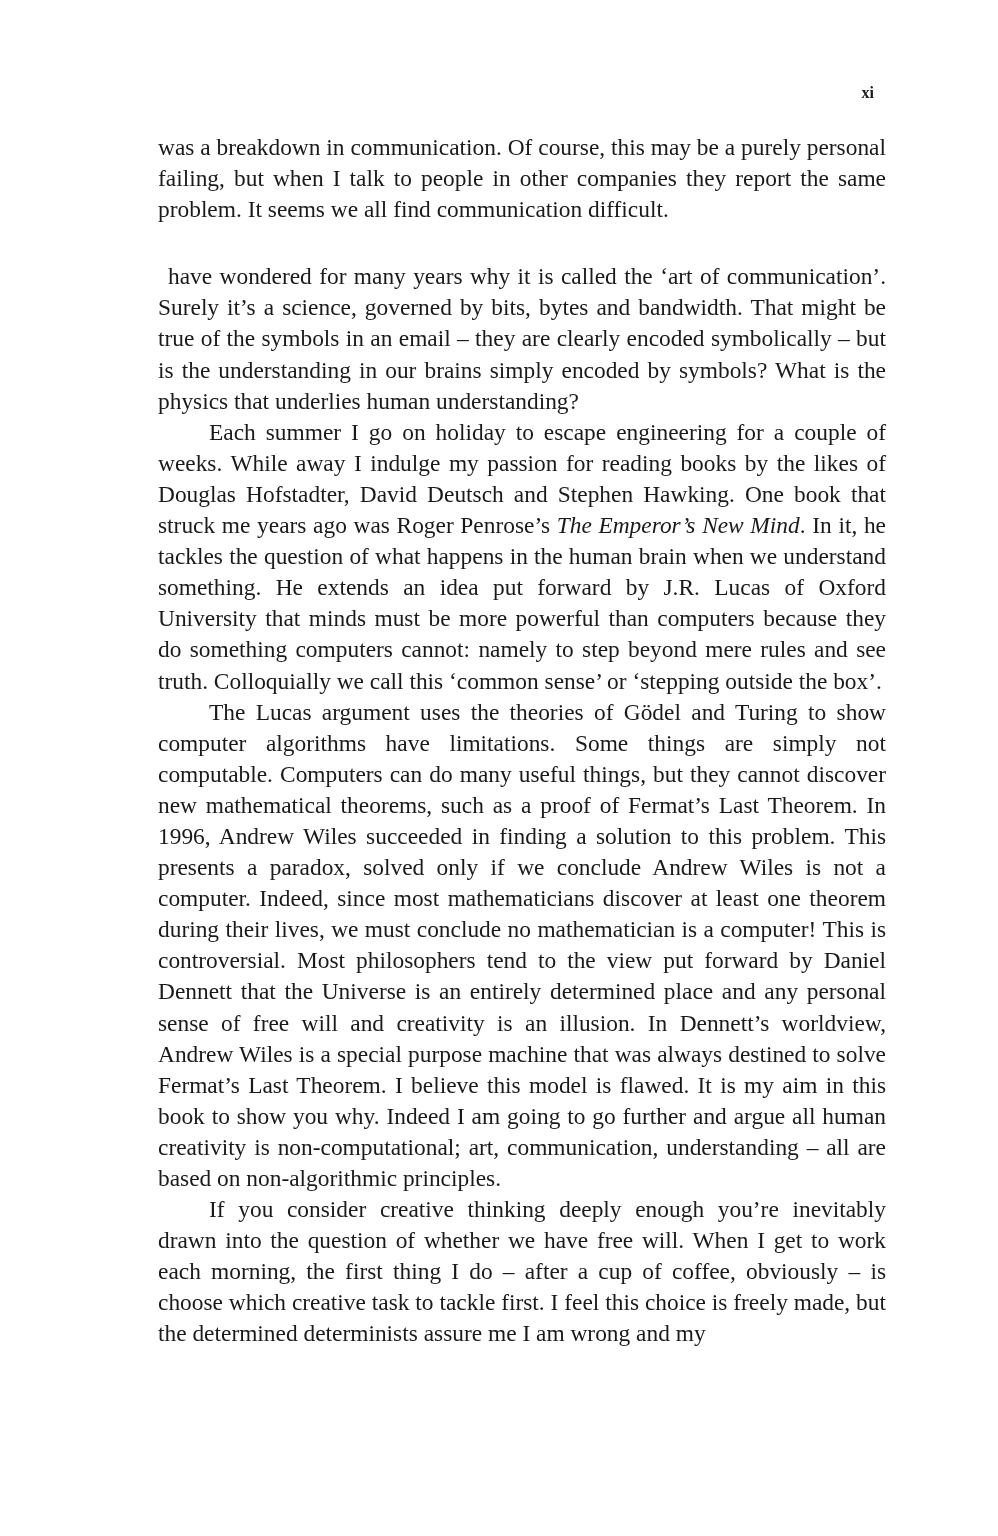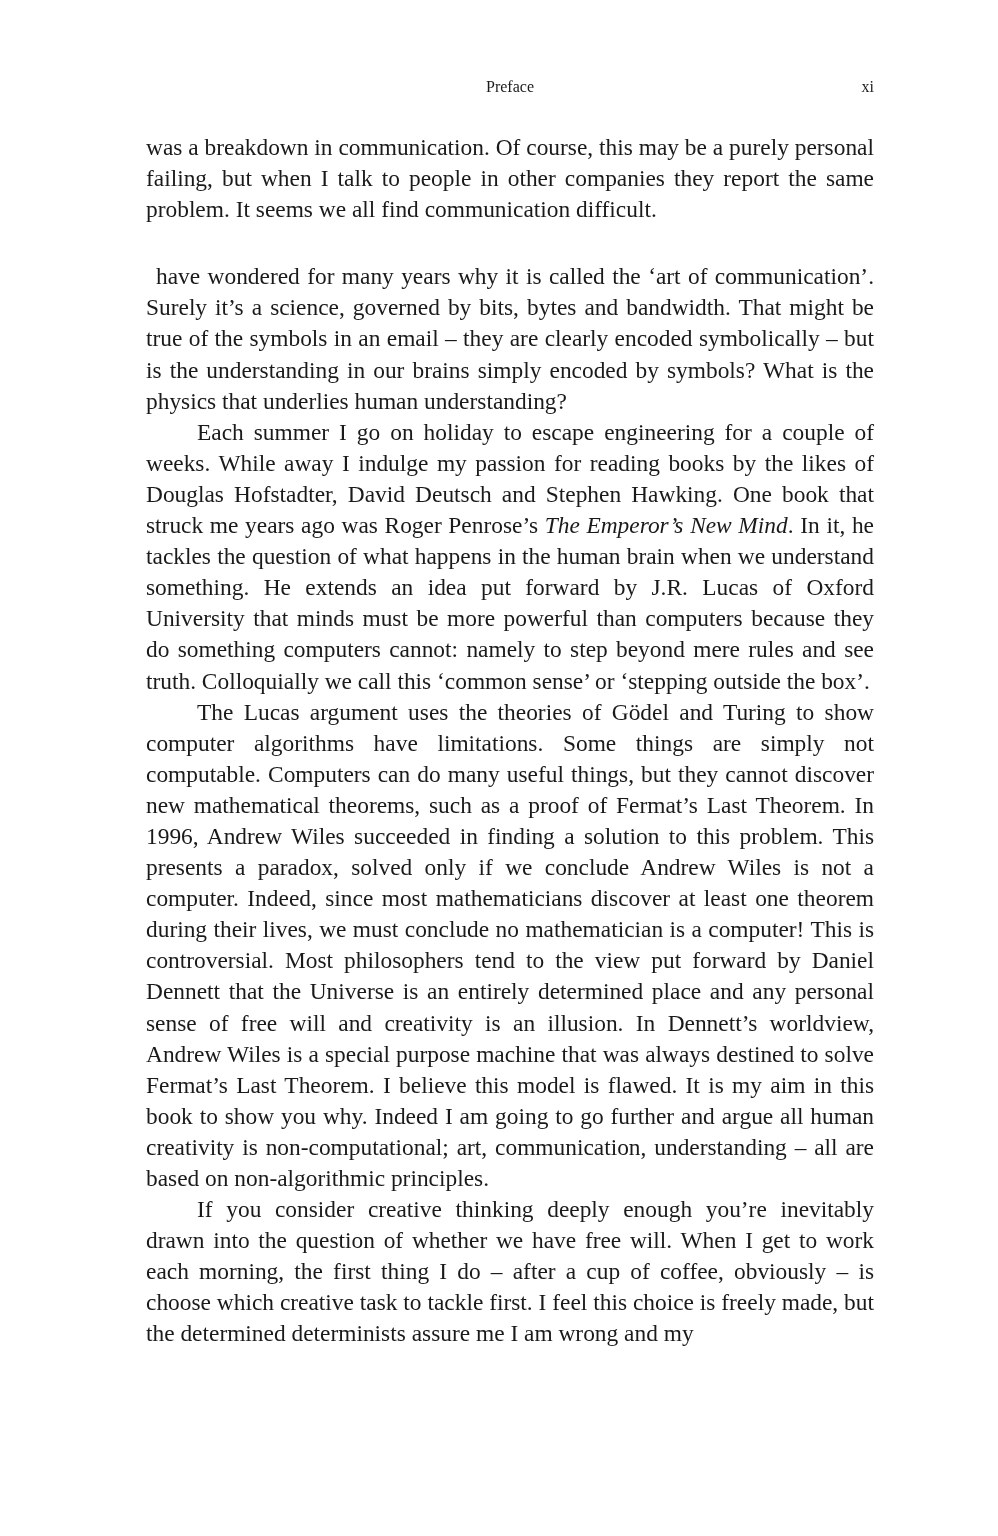--- a/index.html
+++ b/index.html
@@ -1,35 +1,34 @@
 <!DOCTYPE html>
 <html><head>
 <meta charset="utf-8">
 <style>
   html, body { margin: 0; padding: 0; background: #ffffff; }
   body { width: 998px; height: 1536px; position: relative; overflow: hidden; color: #1a1a1a; }
   .running-head { position: absolute; top: 78px; left: 146px; width: 728px; height: 24px;
     font-family: "Liberation Serif", serif; font-size: 16px; }
   .running-head .title { position: absolute; left: 0; right: 0; text-align: center; top: 0; }
-  .running-head .folio { position: absolute; right: 0; top: 0; }
-  .body-text { position: absolute; top: 132px; left: 146px; width: 728px;
+  .running-head .folio { position: absolute; right: 0; top: 6px; font-weight: bold; }
+  .body-text { position: absolute; top: 132px; left: 158px; width: 728px;
     font-family: "Liberation Serif", serif; font-size: 23.4px; line-height: 31.1px;
     text-align: justify; }
   .body-text p { margin: 0; text-indent: 51px; }
   .body-text p.first { text-indent: 0; }
   .body-text p.indent-small { text-indent: 10px; margin-top: 36px; }
   .bates { position: absolute; right: 14px; top: 1584px;
     font-family: Liberation Mono, monospace; font-size: 29px; letter-spacing: 0.3px; color: #6d28d9; }
   em { }
 </style>
 </head>
 <body>
 
 <div class="running-head">
-  <span class="title">Preface</span>
   <span class="folio">xi</span>
 </div>
 
 <div class="body-text">
   <p class="first">was a breakdown in communication. Of course, this may be a purely personal failing, but when I talk to people in other companies they report the same problem. It seems we all find communication difficult.</p>
   <p class="indent-small">have wondered for many years why it is called the ‘art of communication’. Surely it’s a science, governed by bits, bytes and bandwidth. That might be true of the symbols in an email – they are clearly encoded symbolically – but is the understanding in our brains simply encoded by symbols? What is the physics that underlies human understanding?</p>
   <p><span>Each summer I go on holiday to escape engineering for a couple of weeks. While away I indulge my passion for reading books by the likes of Douglas Hofstadter, David Deutsch and Stephen Hawking. One book that struck me years ago was Roger Penrose’s </span><em>The Emperor’s New Mind</em><span>. In it, he tackles the question of what happens in the human brain when we understand something. He extends an idea put forward by J.R. Lucas of Oxford University that minds must be more powerful than computers because they do something computers cannot: namely to step beyond mere rules and see truth. Colloquially we call this ‘common sense’ or ‘stepping outside the box’.</span></p>
   <p>The Lucas argument uses the theories of Gödel and Turing to show computer algorithms have limitations. Some things are simply not computable. Computers can do many useful things, but they cannot discover new mathematical theorems, such as a proof of Fermat’s Last Theorem. In 1996, Andrew Wiles succeeded in finding a solution to this problem. This presents a paradox, solved only if we conclude Andrew Wiles is not a computer. Indeed, since most mathematicians discover at least one theorem during their lives, we must conclude no mathematician is a computer! This is controversial. Most philosophers tend to the view put forward by Daniel Dennett that the Universe is an entirely determined place and any personal sense of free will and creativity is an illusion. In Dennett’s worldview, Andrew Wiles is a special purpose machine that was always destined to solve Fermat’s Last Theorem. I believe this model is flawed. It is my aim in this book to show you why. Indeed I am going to go further and argue all human creativity is non-computational; art, communication, understanding – all are based on non-algorithmic principles.</p>
   <p>If you consider creative thinking deeply enough you’re inevitably drawn into the question of whether we have free will. When I get to work each morning, the first thing I do – after a cup of coffee, obviously – is choose which creative task to tackle first. I feel this choice is freely made, but the determined determinists assure me I am wrong and my</p>
 </div>

